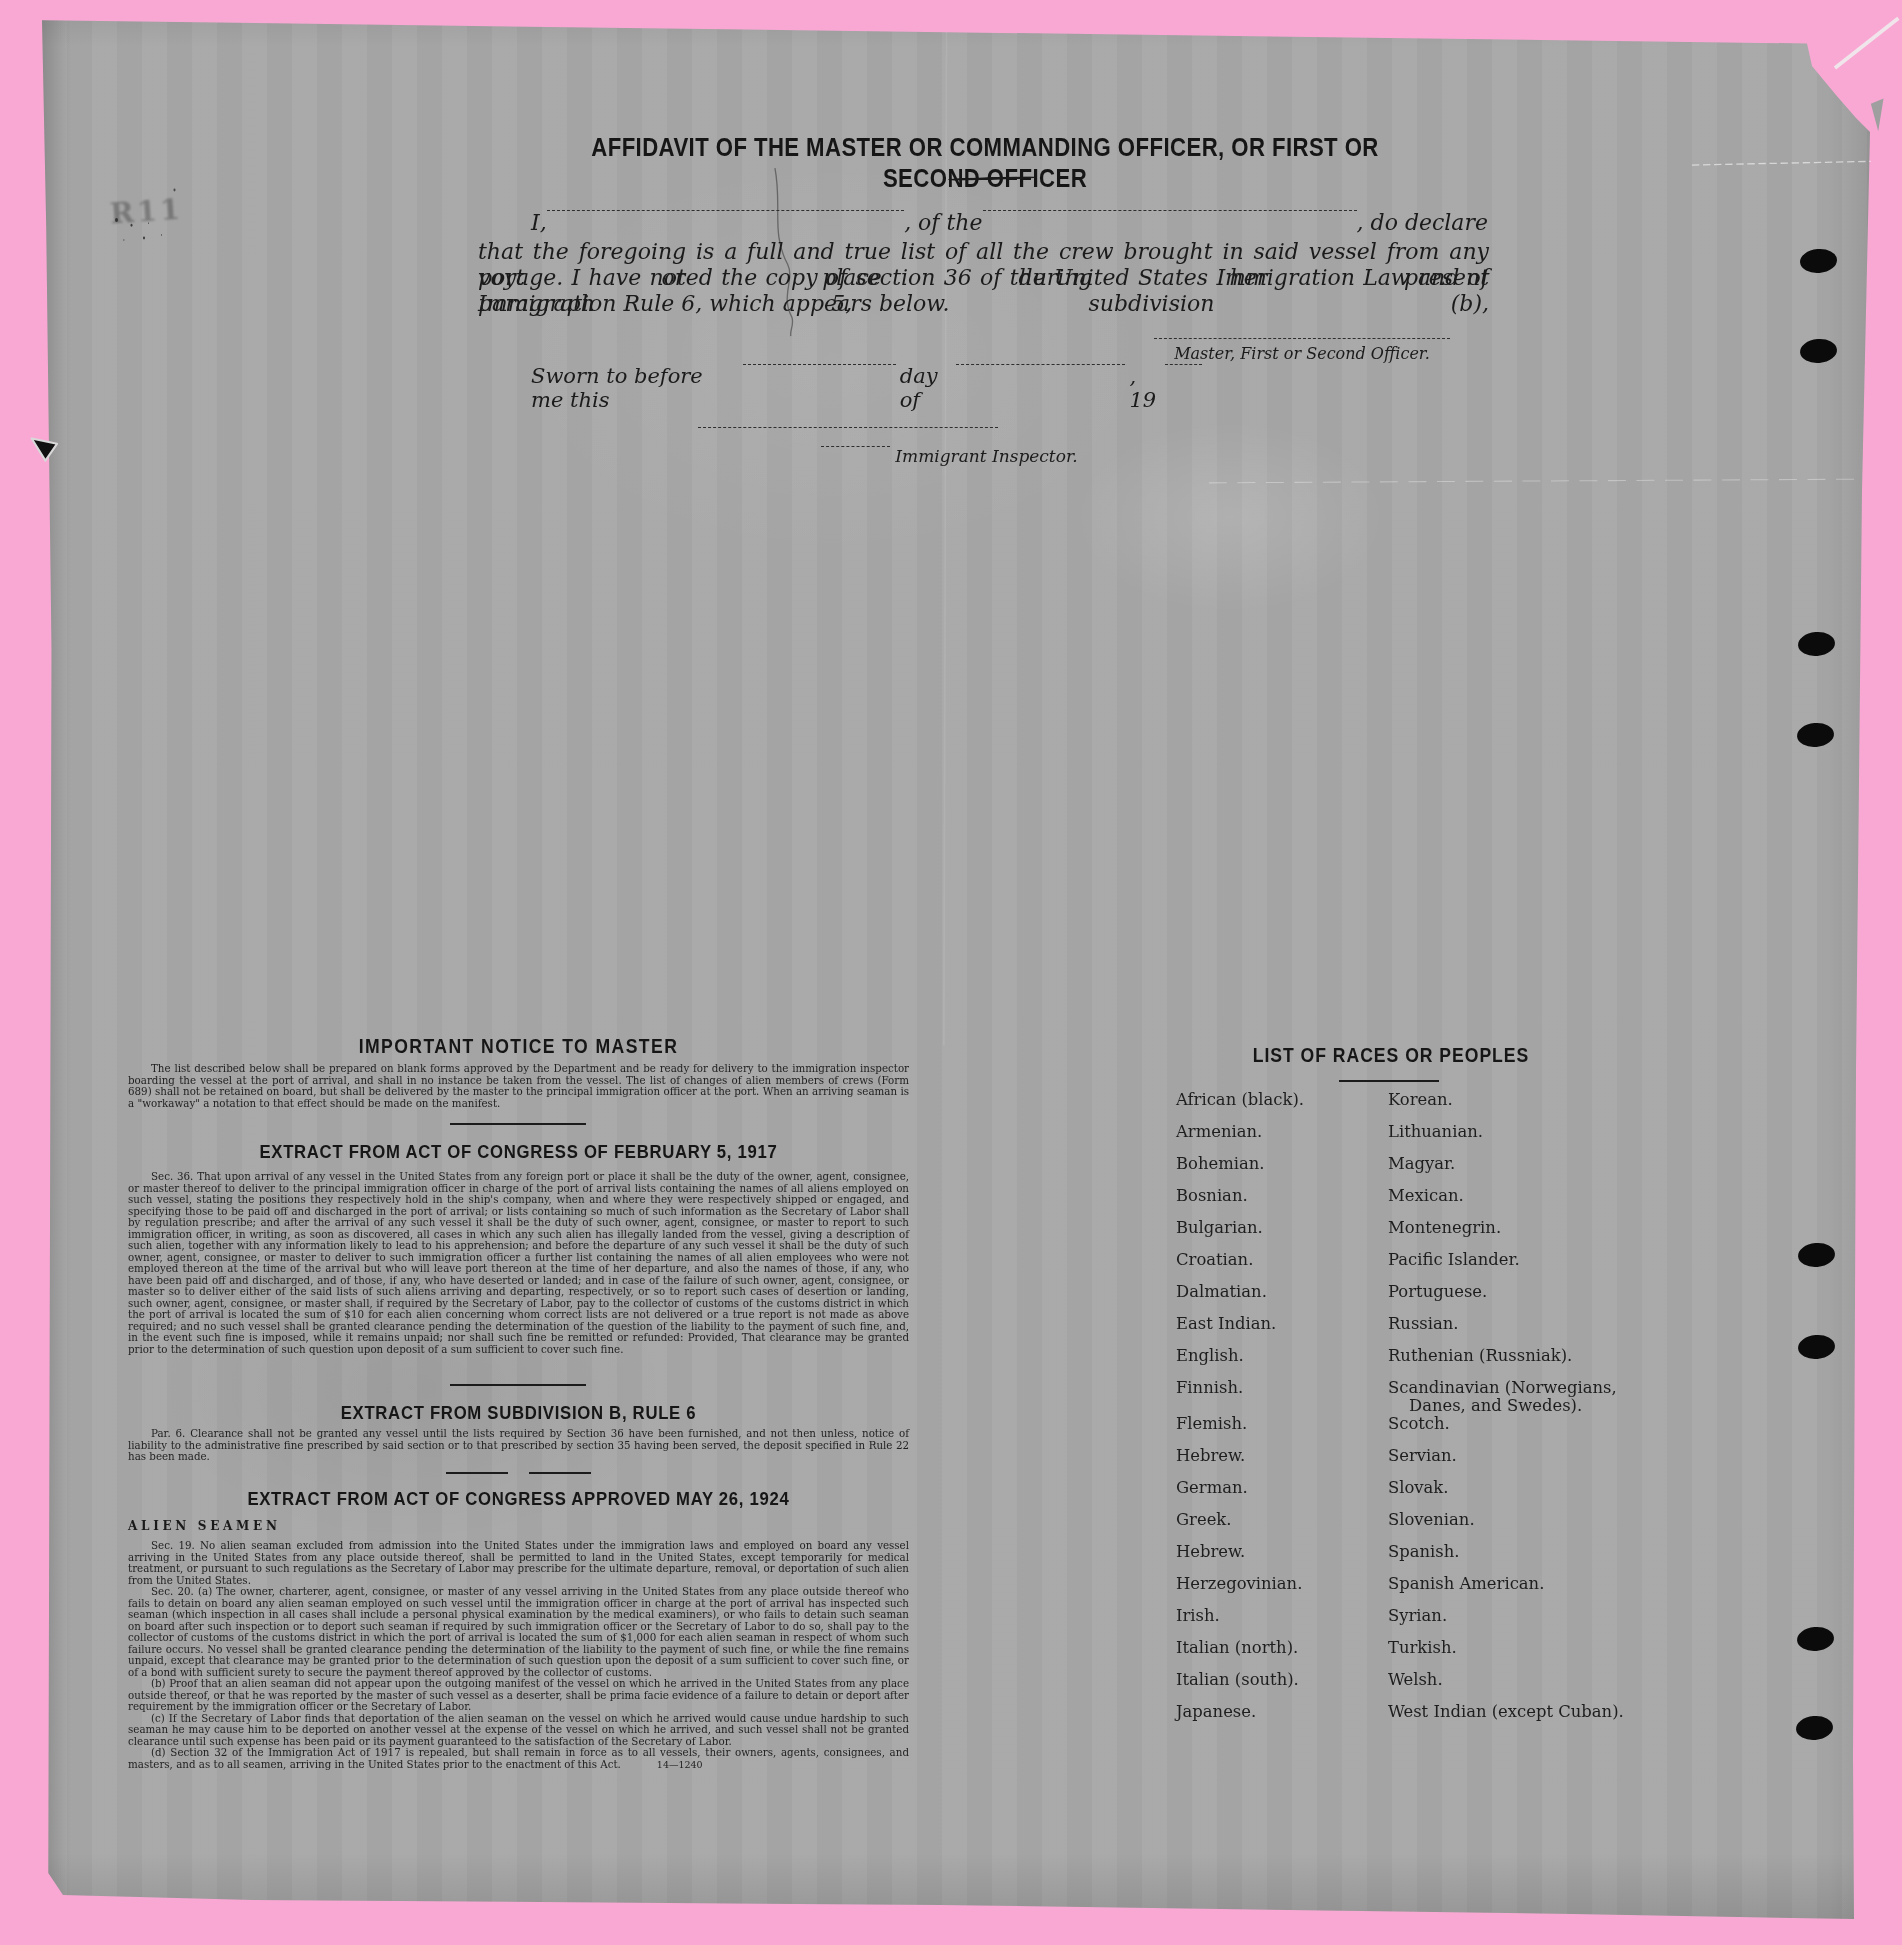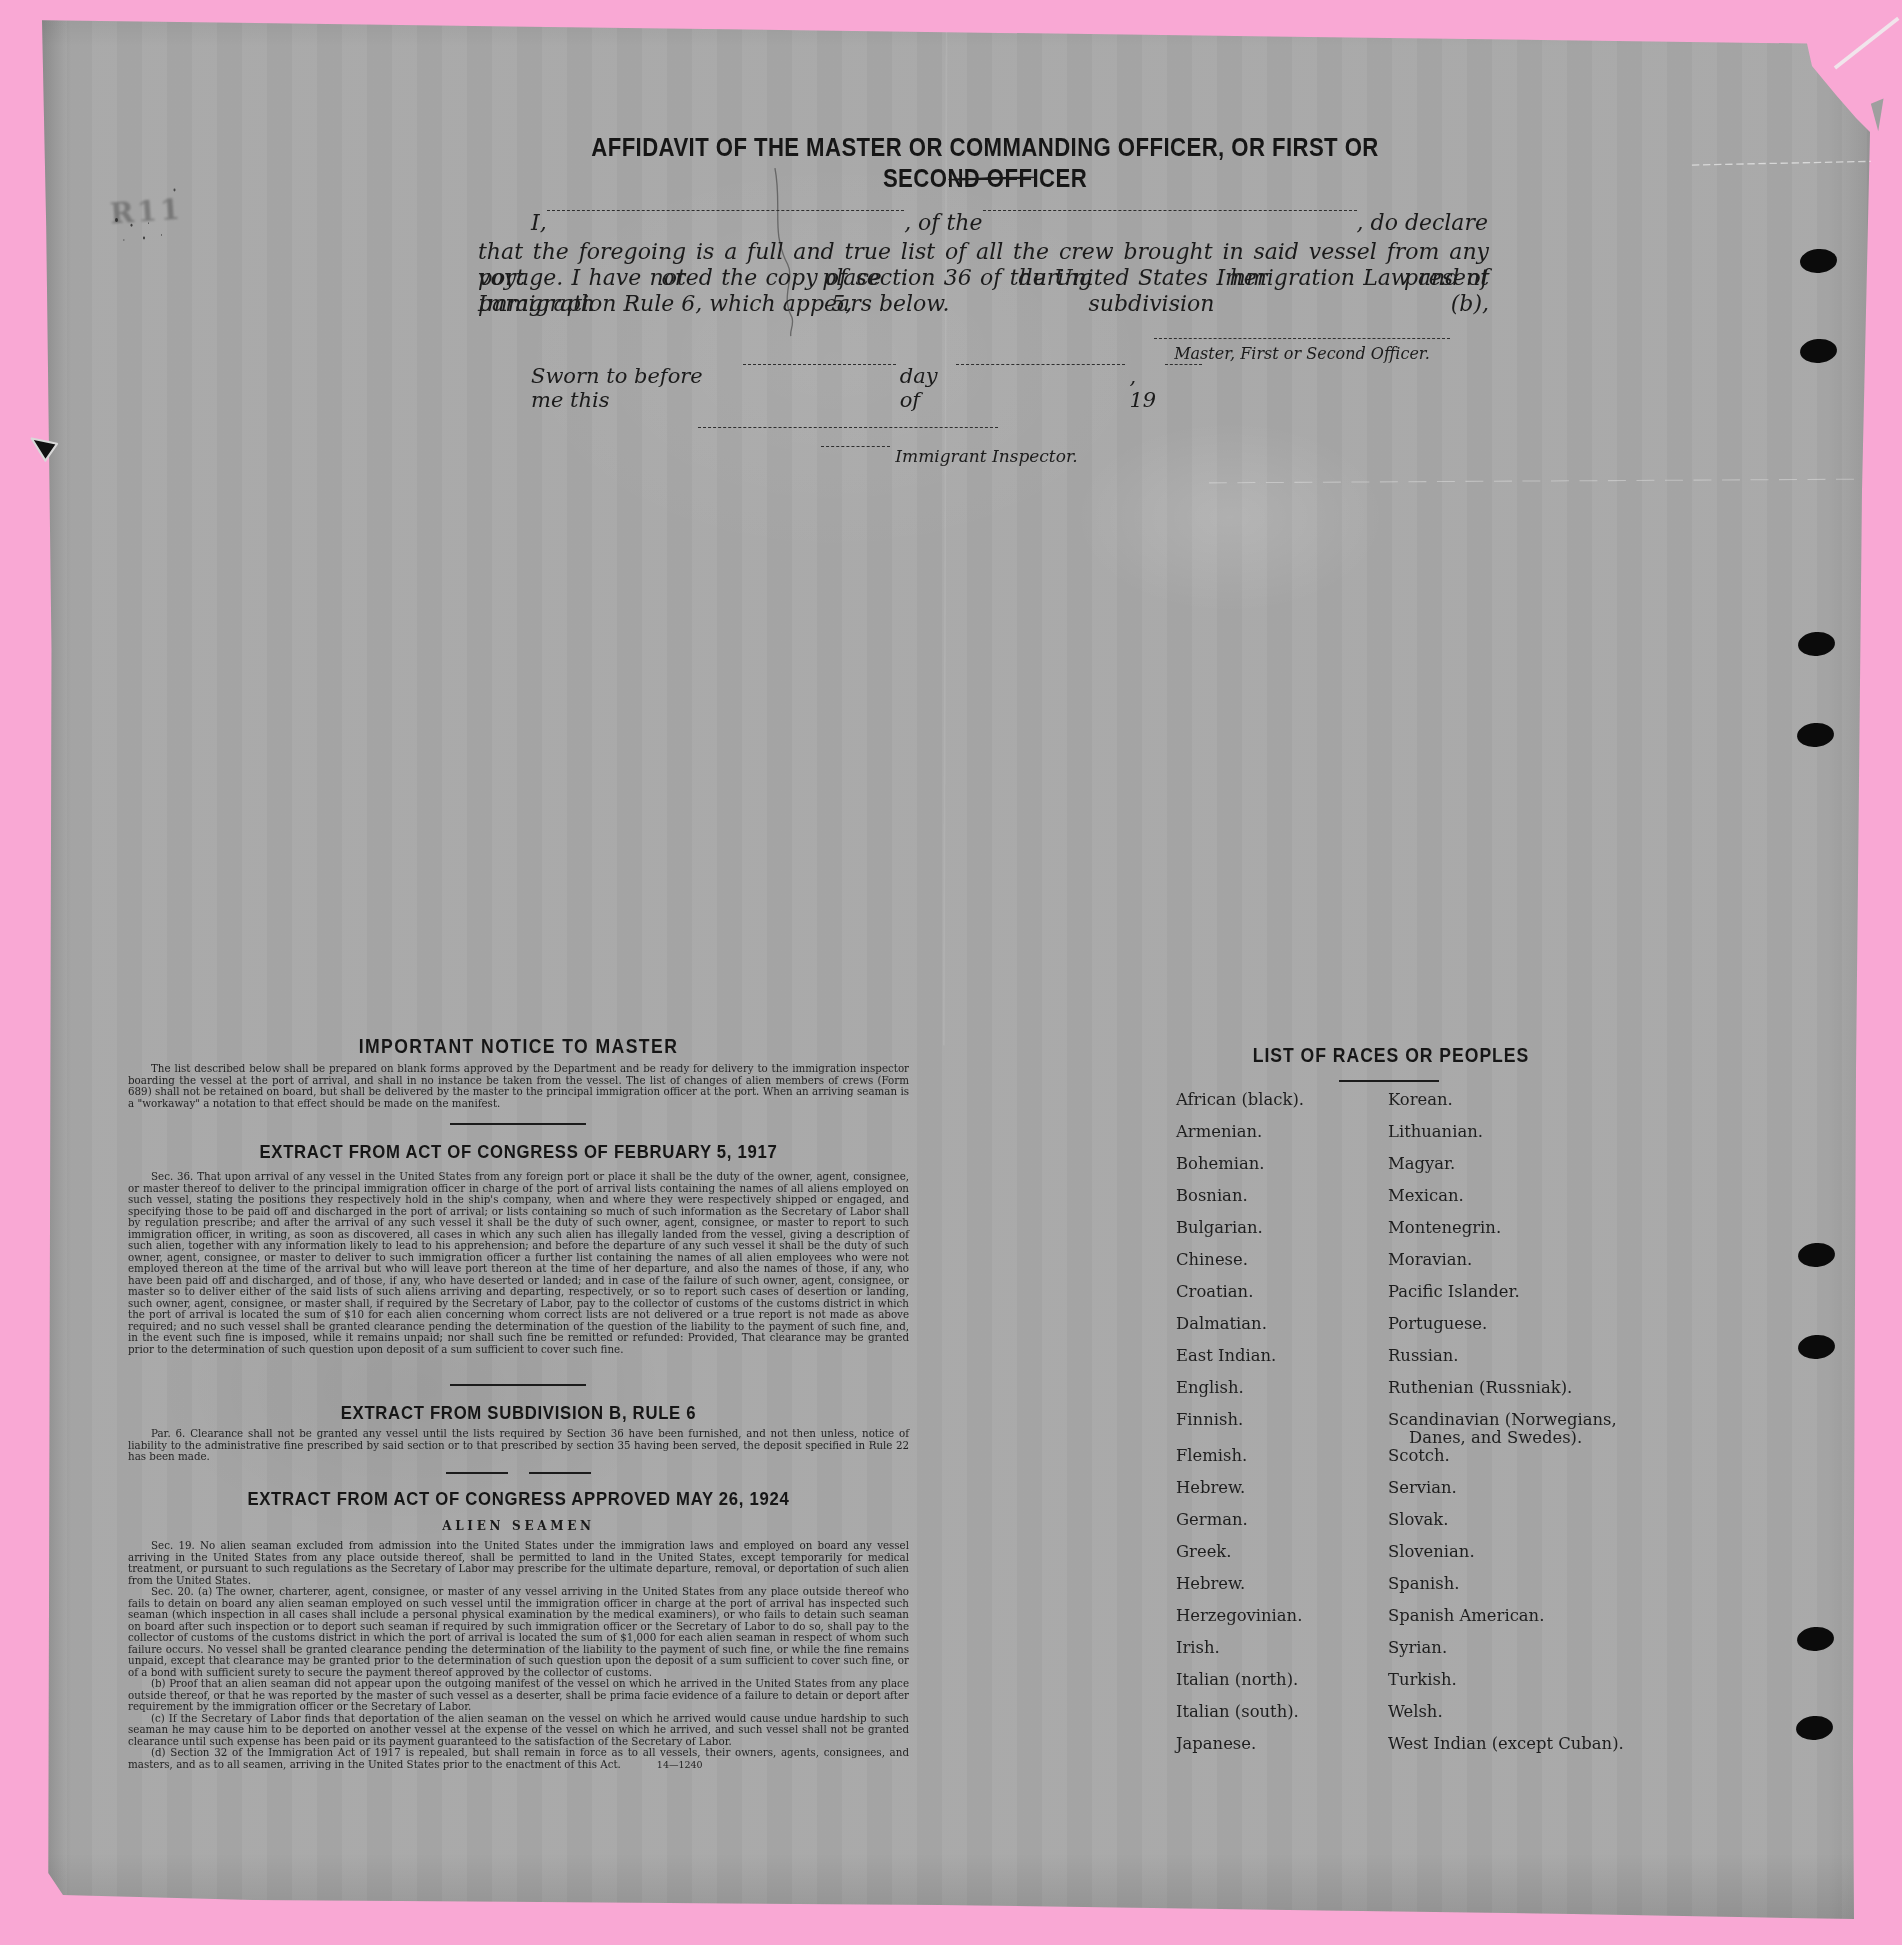--- a/index.html
+++ b/index.html
@@ -130,21 +130,21 @@
   <div class="abs fineprint" style="left:128px;top:1428px;width:781px;">
       <p>Par. 6.  Clearance shall not be granted any vessel until the lists required by Section 36 have been furnished, and not then unless, notice of liability to the administrative fine prescribed by said section or to that prescribed by section 35 having been served, the deposit specified in Rule 22 has been made.</p>
     </div>
 
   <div class="abs" style="left:128px;top:1472px;width:781px;display:flex;justify-content:center;gap:21px;">
     <span class="divider" style="width:62px;"></span>
     <span class="divider" style="width:62px;"></span>
   </div>
 
   <div class="abs gothic sec-title" style="left:128px;top:1488px;width:781px;">EXTRACT FROM ACT OF CONGRESS APPROVED MAY 26, 1924</div>
-  <div class="abs" style="left:128px;top:1519px;width:781px;text-align:center;font-size:12px;font-weight:700;letter-spacing:3.7px;color:#1a1a1a;">ALIEN SEAMEN</div>
+  <div class="abs" style="left:128px;top:1519px;width:781px;font-size:12px;font-weight:700;letter-spacing:3.7px;color:#1a1a1a;">ALIEN SEAMEN</div>
 
   <div class="abs fineprint" style="left:128px;top:1540px;width:781px;">
     <p>Sec. 19. No alien seaman excluded from admission into the United States under the immigration laws and employed on board any vessel arriving in the United States from any place outside thereof, shall be permitted to land in the United States, except temporarily for medical treatment, or pursuant to such regulations as the Secretary of Labor may prescribe for the ultimate departure, removal, or deportation of such alien from the United States.</p>
     <p>Sec. 20. (a) The owner, charterer, agent, consignee, or master of any vessel arriving in the United States from any place outside thereof who fails to detain on board any alien seaman employed on such vessel until the immigration officer in charge at the port of arrival has inspected such seaman (which inspection in all cases shall include a personal physical examination by the medical examiners), or who fails to detain such seaman on board after such inspection or to deport such seaman if required by such immigration officer or the Secretary of Labor to do so, shall pay to the collector of customs of the customs district in which the port of arrival is located the sum of $1,000 for each alien seaman in respect of whom such failure occurs.  No vessel shall be granted clearance pending the determination of the liability to the payment of such fine, or while the fine remains unpaid, except that clearance may be granted prior to the determination of such question upon the deposit of a sum sufficient to cover such fine, or of a bond with sufficient surety to secure the payment thereof approved by the collector of customs.</p>
     <p>(b) Proof that an alien seaman did not appear upon the outgoing manifest of the vessel on which he arrived in the United States from any place outside thereof, or that he was reported by the master of such vessel as a deserter, shall be prima facie evidence of a failure to detain or deport after requirement by the immigration officer or the Secretary of Labor.</p>
     <p>(c) If the Secretary of Labor finds that deportation of the alien seaman on the vessel on which he arrived would cause undue hardship to such seaman he may cause him to be deported on another vessel at the expense of the vessel on which he arrived, and such vessel shall not be granted clearance until such expense has been paid or its payment guaranteed to the satisfaction of the Secretary of Labor.</p>
     <p><span>(d) Section 32 of the Immigration Act of 1917 is repealed, but shall remain in force as to all vessels, their owners, agents, consignees, and masters, and as to all seamen, arriving in the United States prior to the enactment of this Act.</span><span class="form-number">14—1240</span></p>
   </div>
 
   <div class="abs gothic sec-title" style="left:1209px;top:1044px;width:364px;font-size:20px;letter-spacing:1.1px;">LIST OF RACES OR PEOPLES</div>
@@ -169,24 +169,20 @@
     <div class="race-row">
       <div class="race-cell">Bosnian.</div>
       <div class="race-cell race-right">Mexican.</div>
     </div>
 
     <div class="race-row">
       <div class="race-cell">Bulgarian.</div>
       <div class="race-cell race-right">Montenegrin.</div>
     </div>
 
-    <div class="race-row">
-      <div class="race-cell">Chinese.</div>
-      <div class="race-cell race-right">Moravian.</div>
-    </div>
 
     <div class="race-row">
       <div class="race-cell">Croatian.</div>
       <div class="race-cell race-right">Pacific Islander.</div>
     </div>
 
 
     <div class="race-row">
       <div class="race-cell">Dalmatian.</div>
       <div class="race-cell race-right">Portuguese.</div>

